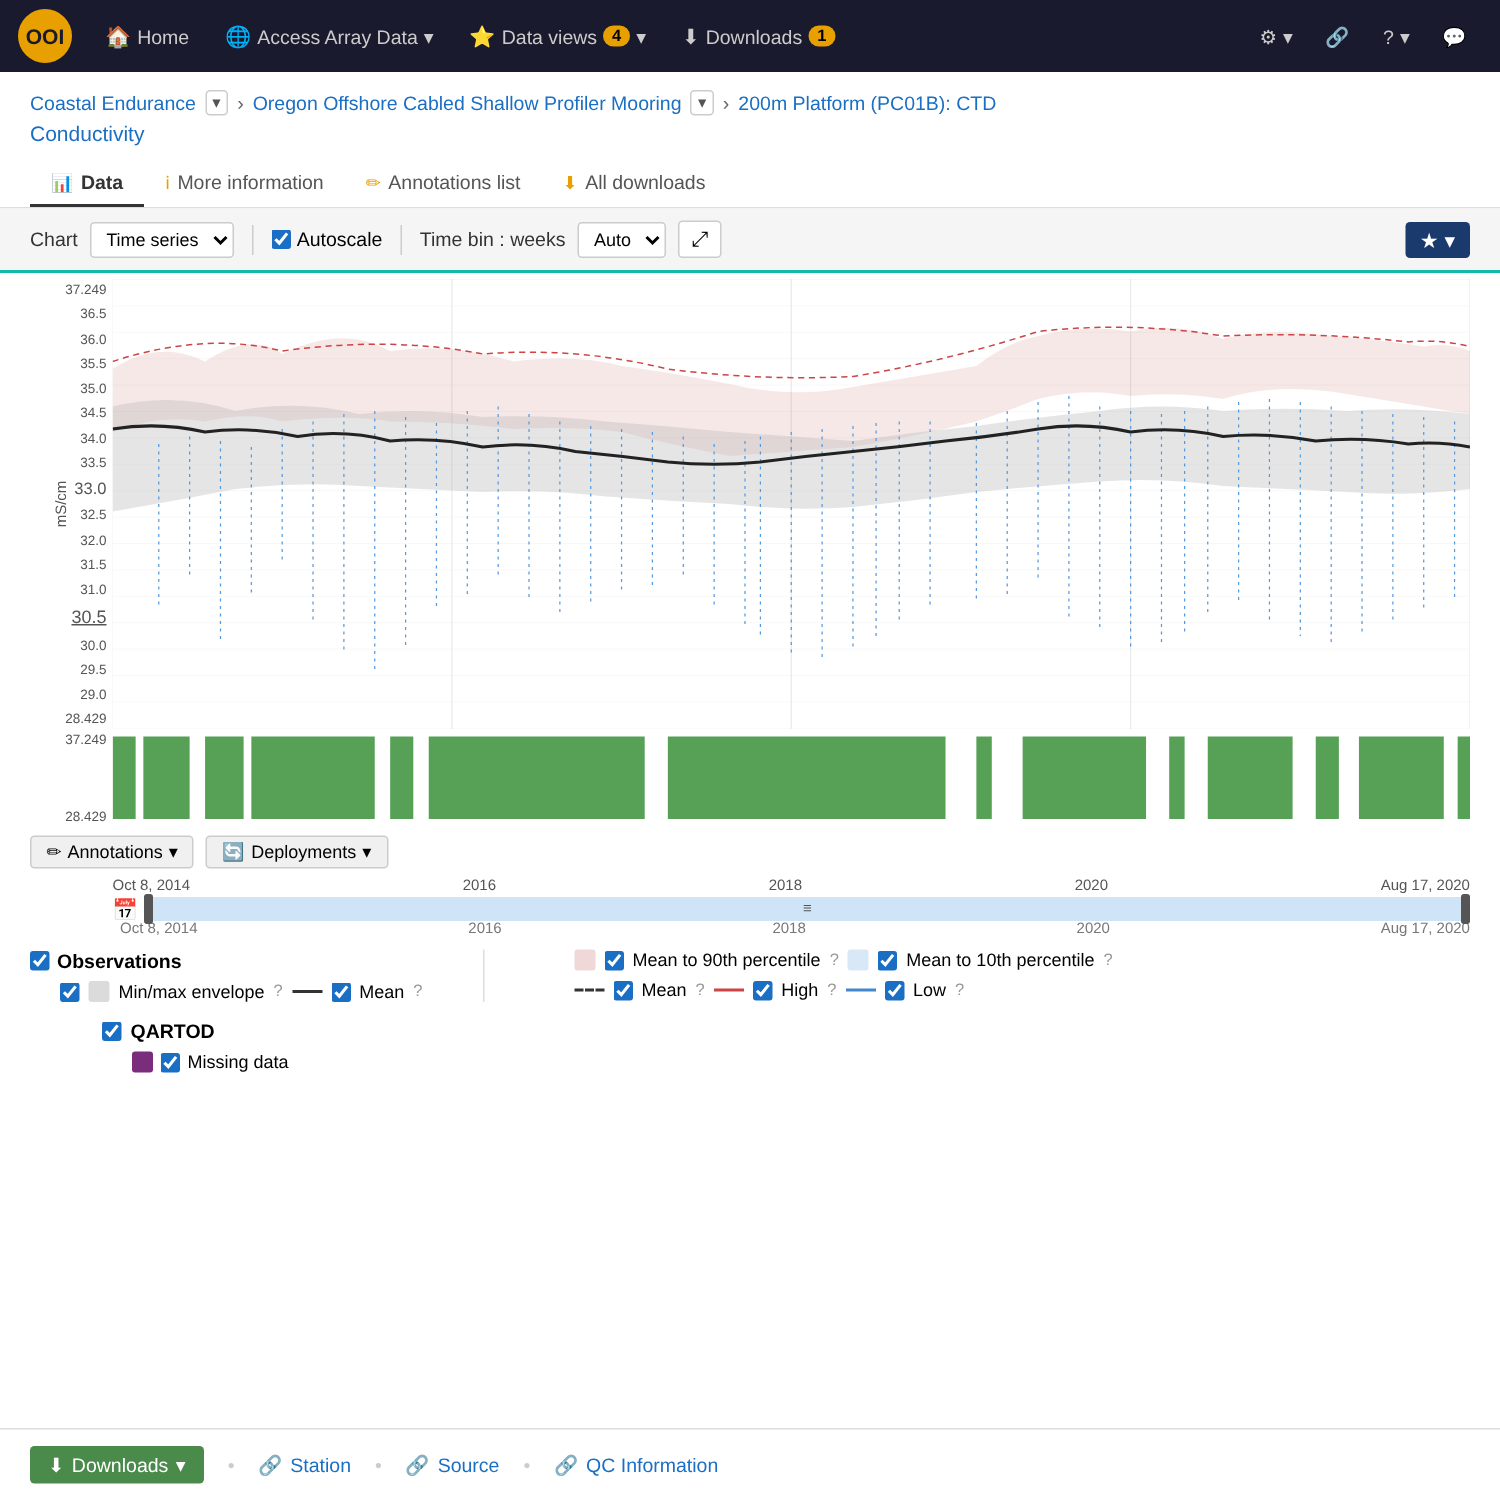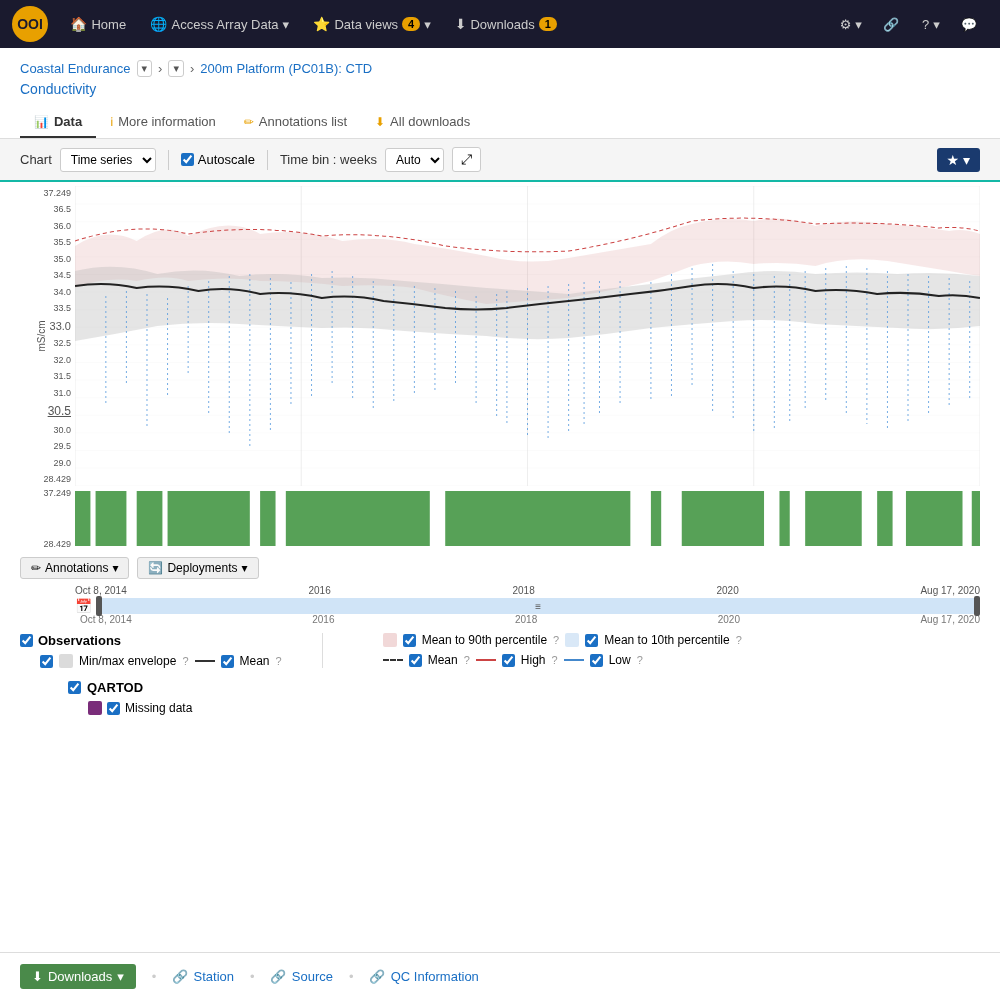--- a/index.html
+++ b/index.html
@@ -304,20 +304,21 @@
       <span>💬</span>
     </div>
   </div>
 </nav>
 
 <div class="breadcrumb-area">
   <div class="breadcrumb">
     <a>Coastal Endurance</a>
     <button class="breadcrumb-dropdown">▾</button>
     <span class="breadcrumb-sep">›</span>
+    <a>Oregon Offshore Cabled Shallow Profiler Mooring</a>
     <button class="breadcrumb-dropdown">▾</button>
     <span class="breadcrumb-sep">›</span>
     <a>200m Platform (PC01B): CTD</a>
   </div>
   <div class="page-subtitle">Conductivity</div>
 </div>
 
 <div class="tab-bar">
   <div class="tab active">
     <span class="tab-icon">📊</span>

